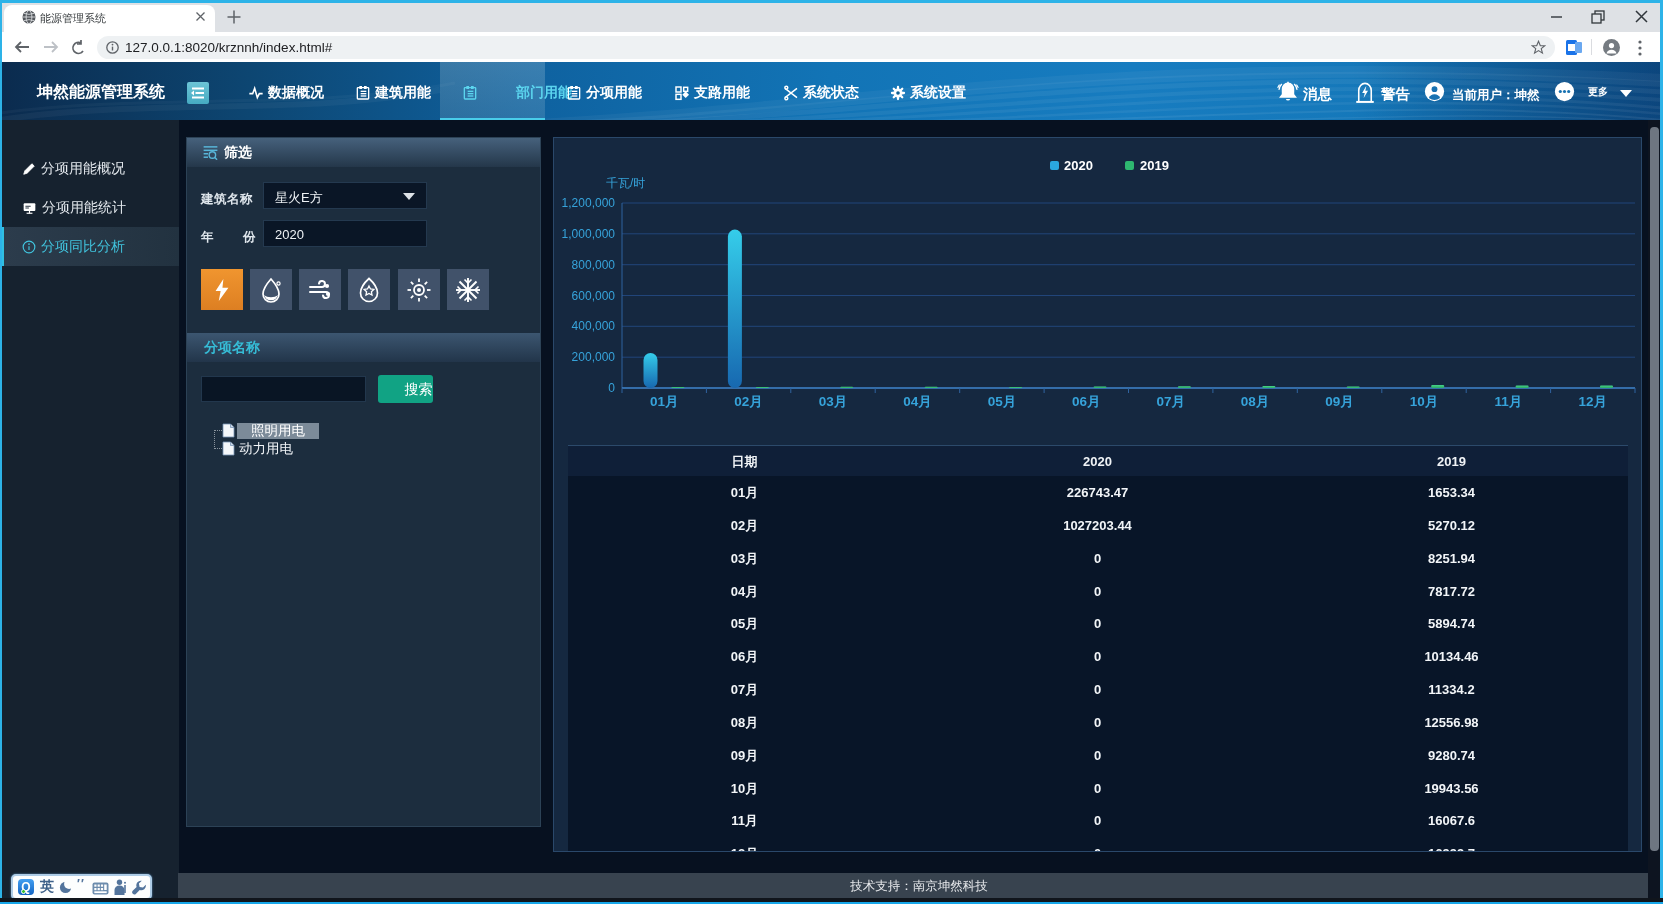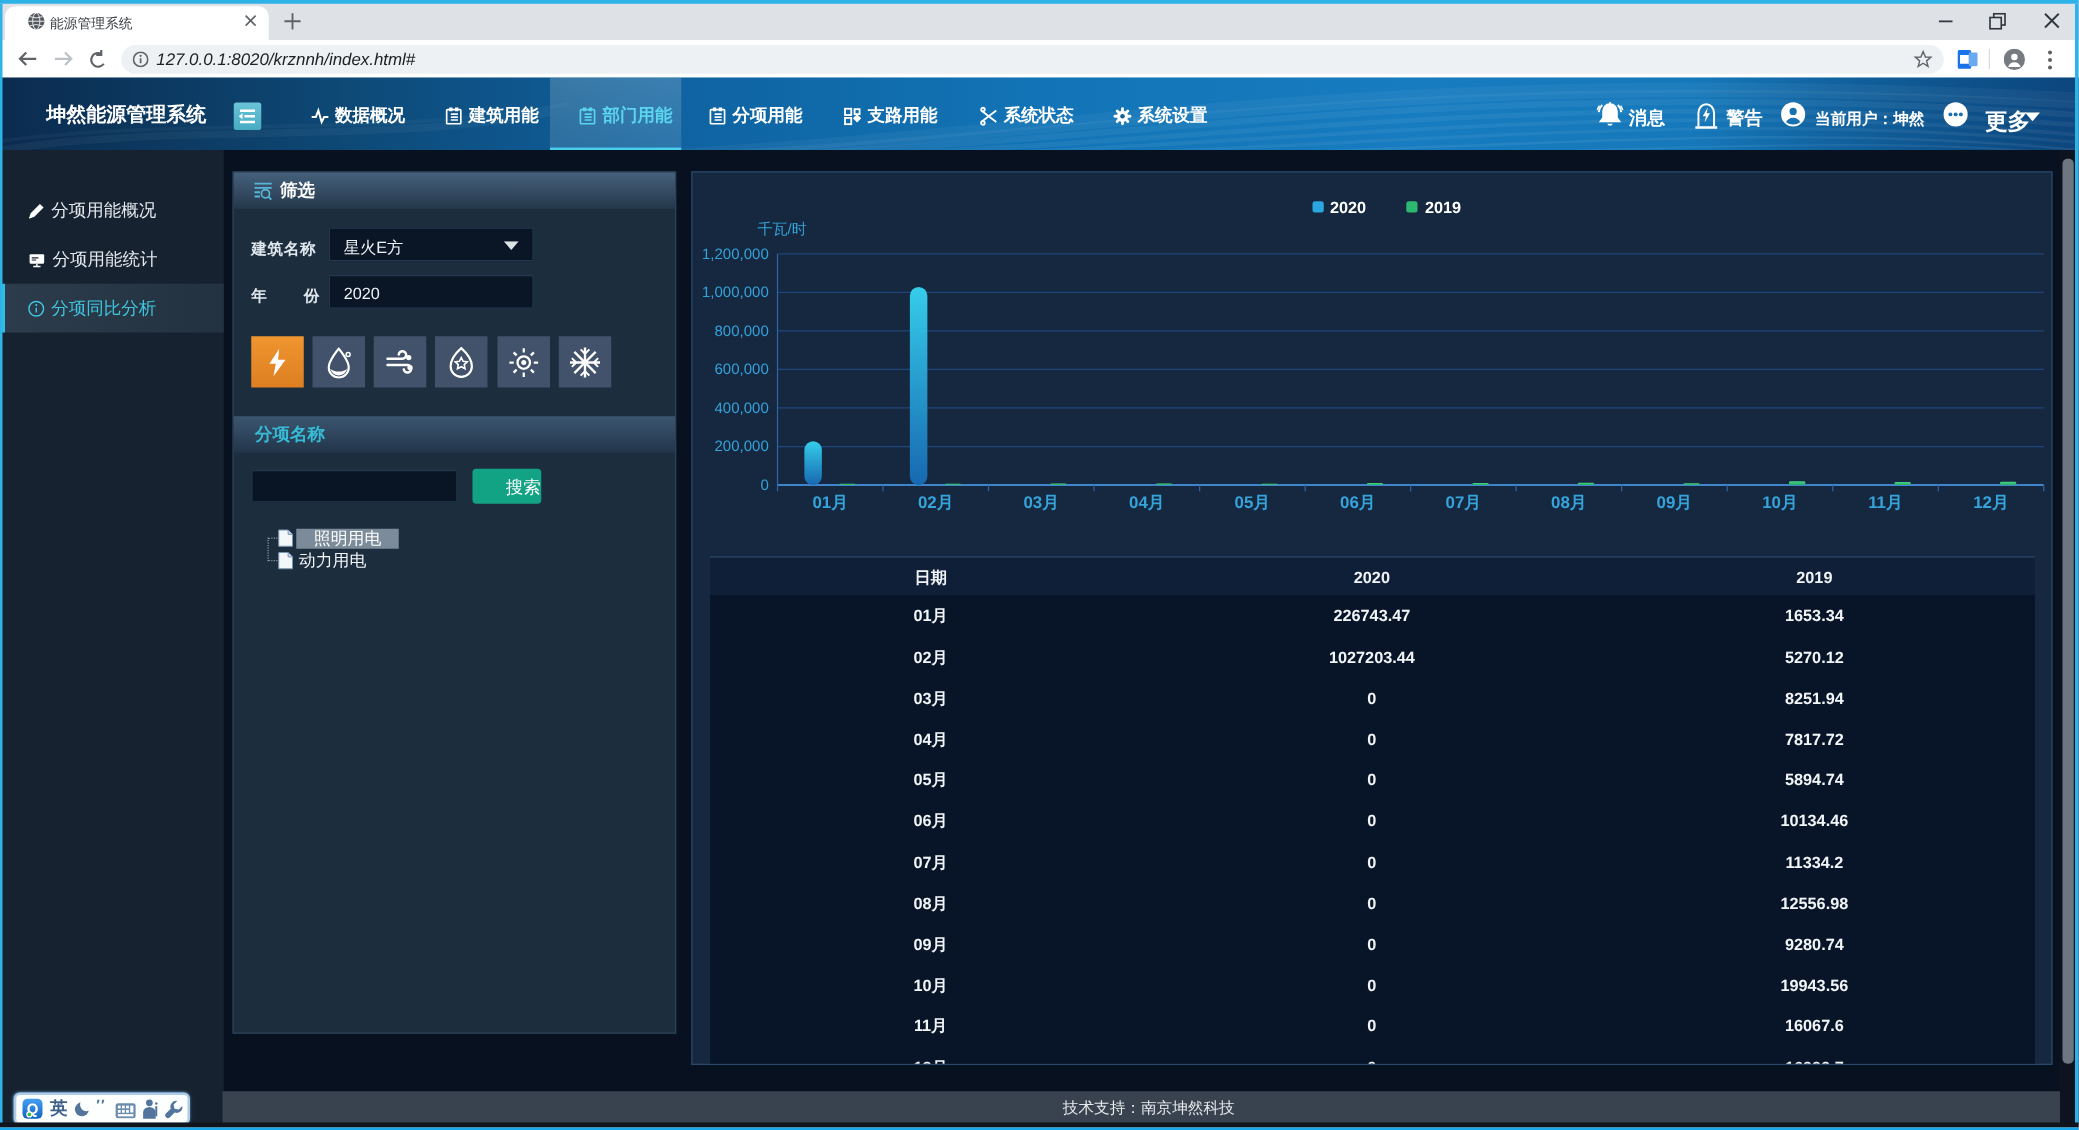--- a/index.html
+++ b/index.html
@@ -50,21 +50,21 @@
     <path d="M15 8 L2 8 M7 3 L2 8 L7 13" stroke="#5f6368" stroke-width="1.8" fill="none"></path>
     <path d="M30 8 L43 8 M38 3 L43 8 L38 13" stroke="#bdc1c6" stroke-width="1.8" fill="none"></path>
     <path d="M67 4 A5.5 5.5 0 1 0 69 12 M67 1 L67 5 L63 5" stroke="#5f6368" stroke-width="1.7" fill="none"></path>
   </svg>
   <div class="abs" style="left:97px;top:36px;width:1458px;height:23px;background:#eef1f3;border-radius:12px;"></div>
   <svg class="abs" style="left:106px;top:41px;" width="13" height="13" viewBox="0 0 13 13">
     <circle cx="6.5" cy="6.5" r="5.7" fill="none" stroke="#5f6368" stroke-width="1.3"></circle>
     <line x1="6.5" y1="5.6" x2="6.5" y2="9.5" stroke="#5f6368" stroke-width="1.4"></line>
     <circle cx="6.5" cy="3.6" r="0.9" fill="#5f6368"></circle>
   </svg>
-  <div class="abs" style="left:125px;top:40px;font-size:13.5px;color:#202124;font-style:italic;">127.0.0.1:8020/krznnh/index.html#</div>
+  <div class="abs" style="left:125px;top:40px;font-size:13.5px;color:#202124;">127.0.0.1:8020/krznnh/index.html#</div>
   <svg class="abs" style="left:1531px;top:40px;" width="15" height="15" viewBox="0 0 24 24">
     <path d="M12 2 L14.9 9 L22 9.2 L16.4 13.9 L18.3 21 L12 17 L5.7 21 L7.6 13.9 L2 9.2 L9.1 9 Z" fill="none" stroke="#5f6368" stroke-width="1.8"></path>
   </svg>
 
   <svg class="abs" style="left:1566px;top:39px;" width="17" height="17" viewBox="0 0 17 17">
     <rect x="0" y="1" width="11" height="15" rx="1.5" fill="#1a73e8"></rect>
     <rect x="9" y="3" width="7" height="11" rx="1" fill="#6aa8f0"></rect>
     <rect x="2" y="5" width="7" height="7" fill="#ffffff"></rect>
   </svg>
   <div class="abs" style="left:1591px;top:39px;width:1px;height:16px;background:#dadce0;"></div>
@@ -129,21 +129,21 @@
           <rect x="3.5" y="4" width="17" height="17" rx="1"></rect>
           <line x1="8.5" y1="9.5" x2="17" y2="9.5"></line>
           <line x1="8.5" y1="13" x2="17" y2="13"></line>
           <line x1="8.5" y1="16.5" x2="17" y2="16.5"></line>
         </g>
         <rect x="6.5" y="1.5" width="4" height="4.5" fill="#fff"></rect>
         <rect x="13.5" y="1.5" width="4" height="4.5" fill="#fff"></rect>
       </svg>
     <span>建筑用能</span>
     </div>
-  <div class="nav abs act" style="left:462px;top:22px;">
+  <div class="nav abs act" style="left:462px;top:22px;gap:34px;">
     <svg width="16" height="16" viewBox="0 0 24 24">
         <g fill="none" stroke="#5bd4ee" stroke-width="2">
           <rect x="3.5" y="4" width="17" height="17" rx="1"></rect>
           <line x1="8.5" y1="9.5" x2="17" y2="9.5"></line>
           <line x1="8.5" y1="13" x2="17" y2="13"></line>
           <line x1="8.5" y1="16.5" x2="17" y2="16.5"></line>
         </g>
         <rect x="6.5" y="1.5" width="4" height="4.5" fill="#5bd4ee"></rect>
         <rect x="13.5" y="1.5" width="4" height="4.5" fill="#5bd4ee"></rect>
       </svg>
@@ -222,21 +222,21 @@
       <circle cx="12" cy="9.3" r="3.3" fill="#1872b2"></circle>
       <path d="M5.6 19.3 A7 7 0 0 1 18.4 19.3 A 11 11 0 0 1 5.6 19.3 Z" fill="#1872b2"></path>
     </svg>
   <div class="abs" style="left:1452px;top:25px;color:#fff;font-size:12.5px;font-weight:bold;">当前用户：坤然</div>
   <svg class="abs" style="left:1554px;top:19px;" width="21" height="21" viewBox="0 0 24 24">
     <circle cx="12" cy="12" r="11" fill="#fff"></circle>
       <circle cx="7.2" cy="12" r="1.8" fill="#1872b2"></circle>
       <circle cx="12" cy="12" r="1.8" fill="#1872b2"></circle>
       <circle cx="16.8" cy="12" r="1.8" fill="#1872b2"></circle>
     </svg>
-  <div class="abs" style="left:1588px;top:23px;color:#fff;font-size:18px;font-weight:bold;">更多</div>
+  <div class="abs" style="left:1588px;top:23px;color:#fff;font-size:10px;font-weight:bold;">更多</div>
   <svg class="abs" style="left:1620px;top:27px;" width="12" height="9" viewBox="0 0 12 9">
       <path d="M0 1 L12 1 L6 8 Z" fill="#fff"></path>
     </svg>
 </div>
 
 <div class="abs" id="page" style="left:0;top:120px;width:1663px;height:779px;background:#071120;">
   <div class="abs" id="sidebar" style="left:0;top:0;width:179px;height:779px;background:#16222f;">
     <div class="smenu" style="top:68px;">
       <svg width="15" height="14" viewBox="0 0 24 24">
           <rect x="2" y="4" width="20" height="13" rx="1.5" fill="#fff"></rect>

